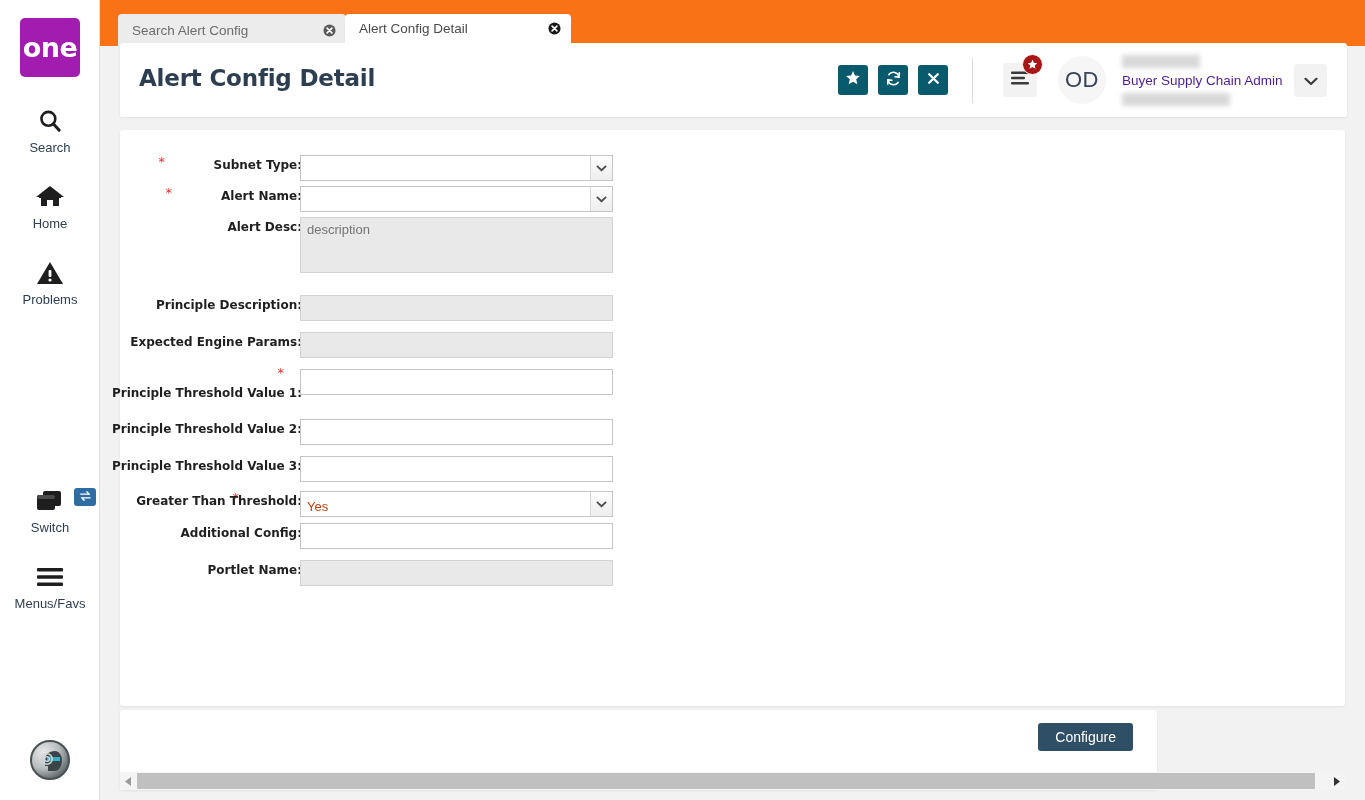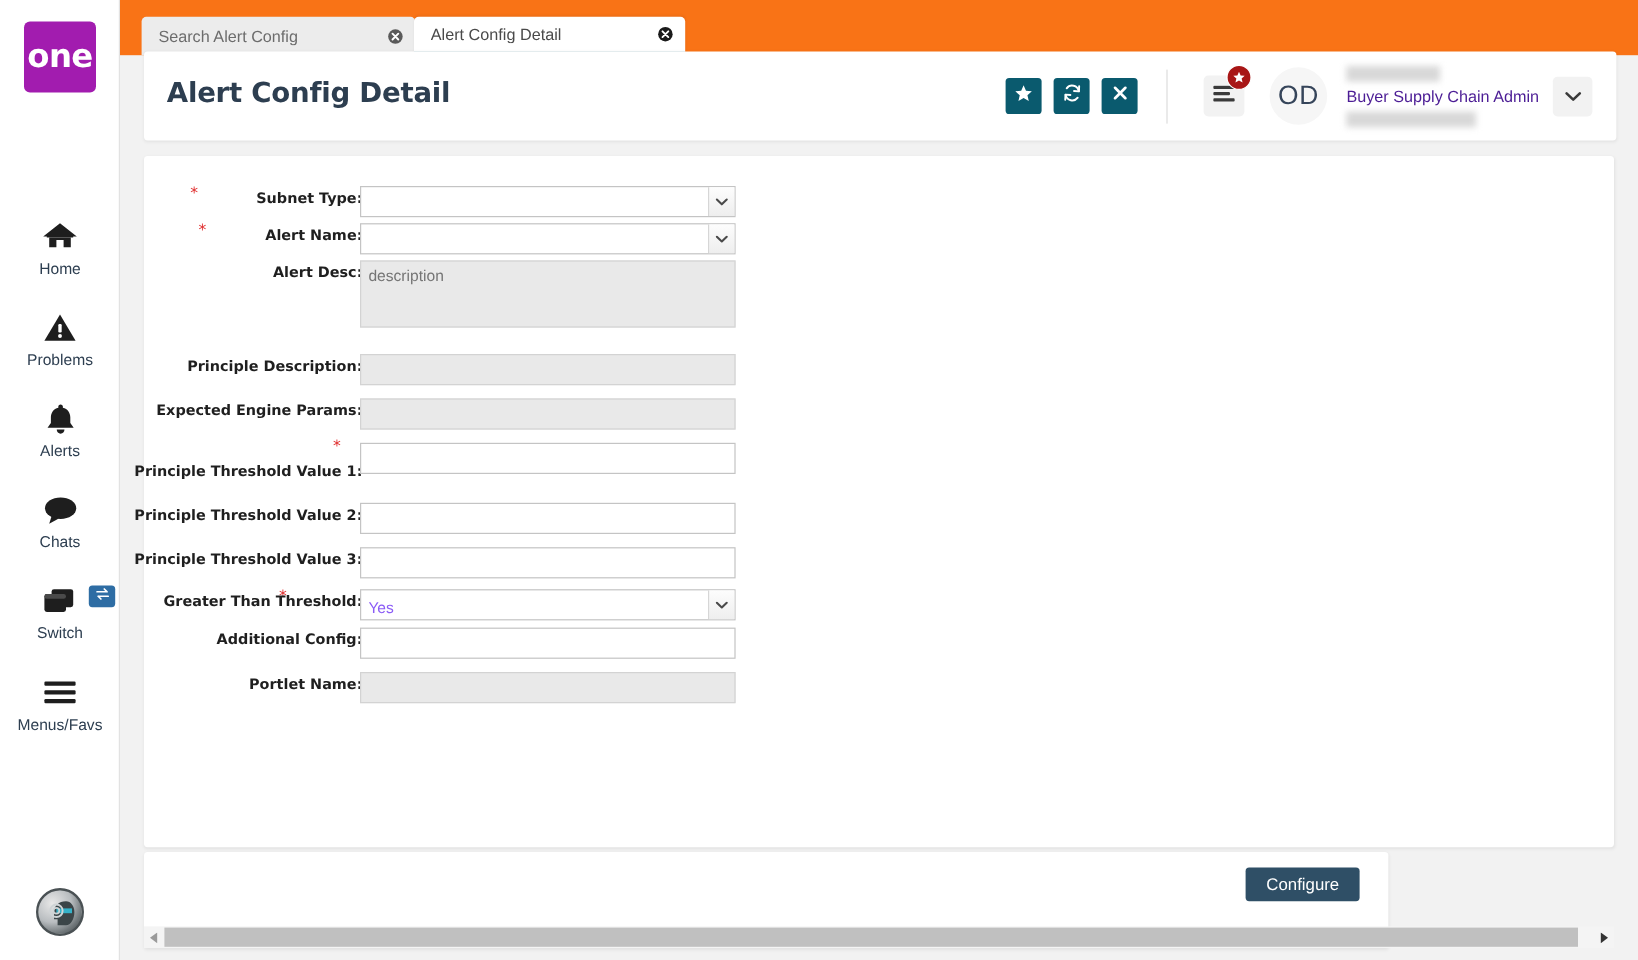--- a/index.html
+++ b/index.html
@@ -185,21 +185,21 @@
     padding: 0 6px;
     font-family: "Liberation Sans", sans-serif;
     outline: none;
   }
   .inp.readonly { background: #e9e9e9; border-color: #d3d3d3; }
   .sel-wrap { position: relative; width: 313px; height: 26px; }
   .sel {
     width: 313px; height: 26px;
     border: 1px solid #c4c4c4;
     background: #ffffff;
-    font-size: 13px; color: #8b5cf6;
+    font-size: 13px; color: #c2410c;
     padding: 4px 26px 0 6px;
     appearance: none; -webkit-appearance: none;
     font-family: "Liberation Sans", sans-serif;
     outline: none; cursor: pointer;
   }
   .sel-arrow {
     position: absolute; right: 1px; top: 1px;
     width: 22px; height: 24px;
     background: linear-gradient(to bottom,#fdfdfd,#eeeeee);
     border-left: 1px solid #d6d6d6;
@@ -253,20 +253,29 @@
   }
 </style>
 </head>
 <body>
 
 <div class="sidebar">
   <div class="logo">
     <span class="logo-text">one</span>
   </div>
 
+  <div class="nav-item" style="top:104px">
+    <span class="nav-icon">
+      <svg width="26" height="26" viewBox="0 0 24 24" fill="none" stroke="#1e1e1e" stroke-width="2.4">
+        <circle cx="10.5" cy="10" r="6.4"></circle>
+          <line x1="15.2" y1="14.8" x2="20.5" y2="20.5" stroke-linecap="round" stroke-width="2.8"></line>
+      </svg>
+    </span>
+    <span class="nav-label">Search</span>
+  </div>
 
   <div class="nav-item" style="top:256px">
     <span class="nav-icon">
       <svg width="28" height="25" viewBox="0 0 28 25" fill="#1e1e1e">
         <path d="M14 1 L27 23 L1 23 Z"></path>
         <rect x="12.6" y="9" width="2.8" height="7" fill="#fff" rx="1"></rect>
         <circle cx="14" cy="19" r="1.6" fill="#fff"></circle>
       </svg>
     </span>
     <span class="nav-label">Problems</span>
@@ -275,39 +284,21 @@
   <div class="nav-item" style="top:180px">
     <span class="nav-icon">
       <svg width="30" height="26" viewBox="0 0 30 26" fill="#1e1e1e">
         <path d="M15 2 L29 13 L26 13 L26 14 L4 14 L4 13 L1 13 Z"></path>
         <path d="M6 14 L24 14 L24 22 L18 22 L18 16 L12 16 L12 22 L6 22 Z"></path>
       </svg>
     </span>
     <span class="nav-label">Home</span>
   </div>
 
-  <div class="nav-item" style="top:332px">
-    <span class="nav-icon">
-      <svg width="25" height="27" viewBox="0 0 25 27" fill="#1e1e1e">
-        <path d="M12.5 1 C13.6 1 14.4 1.8 14.4 2.8 L14.4 3.8 C18.4 4.7 20.6 8 20.6 12 L20.6 16.5 L23.4 20.5 L1.6 20.5 L4.4 16.5 L4.4 12 C4.4 8 6.6 4.7 10.6 3.8 L10.6 2.8 C10.6 1.8 11.4 1 12.5 1 Z"></path>
-        <path d="M9.3 22 L15.7 22 C15.7 24 14.3 25.4 12.5 25.4 C10.7 25.4 9.3 24 9.3 22 Z"></path>
-      </svg>
-    </span>
-    <span class="nav-label">Alerts</span>
-  </div>
-
-  <div class="nav-item" style="top:408px">
-    <span class="nav-icon">
-      <svg width="29" height="24" viewBox="0 0 29 24" fill="#1e1e1e">
-        <ellipse cx="14.5" cy="10.5" rx="13" ry="9"></ellipse>
-        <path d="M7 17 L5 23.5 L13 19 Z"></path>
-      </svg>
-    </span>
-    <span class="nav-label">Chats</span>
-  </div>
+
 
   <div class="nav-item" style="top:484px">
     <span class="nav-icon">
       <svg width="30" height="25" viewBox="0 0 30 25" fill="#1e1e1e">
         <rect x="8" y="2" width="18" height="15" rx="2"></rect>
         <rect x="2" y="6" width="18" height="15" rx="2"></rect>
         <rect x="2" y="6" width="18" height="4" rx="2" fill="#4a4a4a"></rect>
       </svg>
     </span>
     <span class="nav-label">Switch</span>

